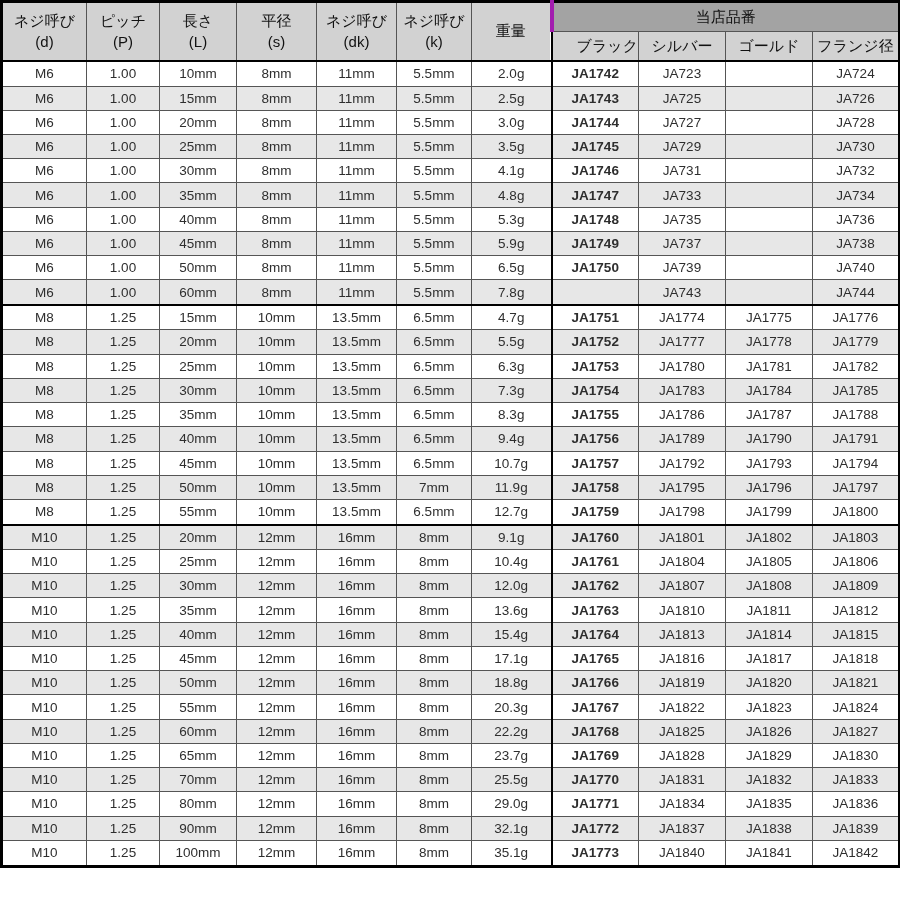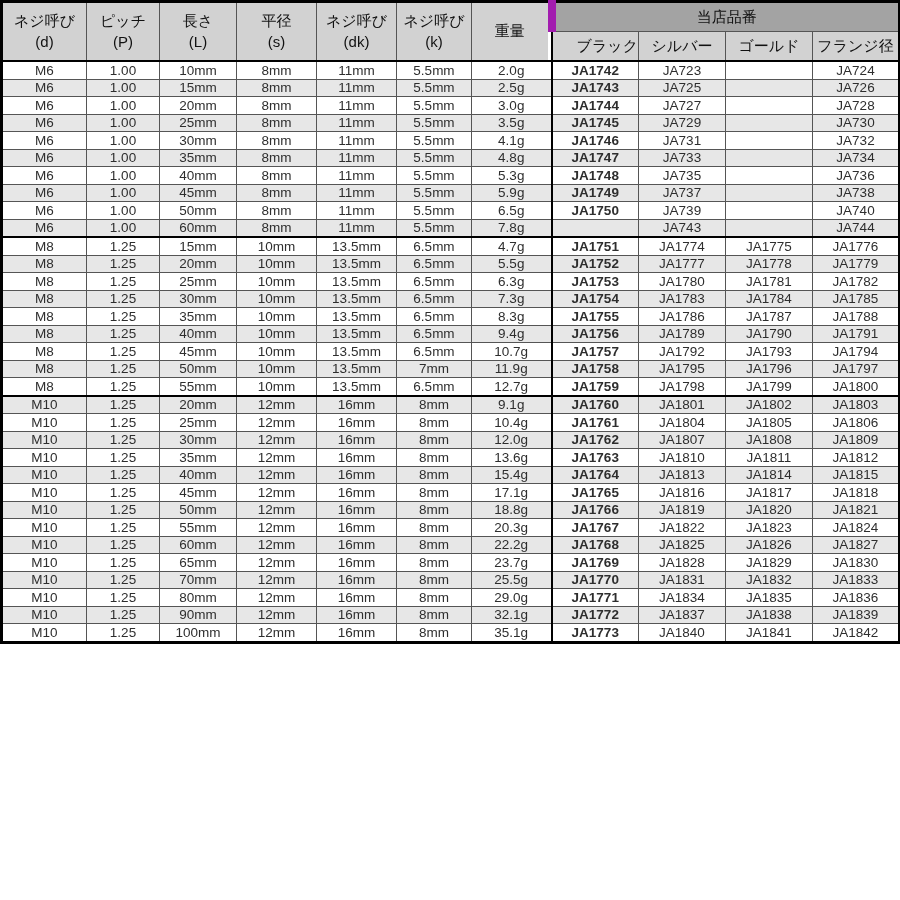--- a/index.html
+++ b/index.html
@@ -8,21 +8,21 @@
     background: #ffffff;
   }
   body {
     width: 900px;
     height: 900px;
     font-family: "Liberation Sans", "DejaVu Sans", sans-serif;
     color: #222222;
   }
   table {
     width: 900px;
-    height: 644px;
+    height: 868px;
     table-layout: fixed;
     border-collapse: collapse;
     border: 3px solid #000000;
   }
   col.c1 { width: 85px; }
   col.c2 { width: 73px; }
   col.c3 { width: 77px; }
   col.c4 { width: 80px; }
   col.c5 { width: 80px; }
   col.c6 { width: 75px; }
@@ -43,21 +43,21 @@
     font-size: 15px;
     color: #111111;
     height: 28px;
     line-height: 1.35;
   }
   thead {
     border-bottom: 2px solid #000000;
   }
   thead th.group-label {
     background: #a3a3a3;
-    border-left: 8px solid #a21caf;
+    border-left: 4px solid #a21caf;
   }
   thead tr.variant-row th:first-child {
     border-left: 2px solid #000000;
     text-align: right;
   }
   tbody td {
     font-size: 13.5px;
     color: #2e2e2e;
   }
   tbody tr:nth-child(even) {

